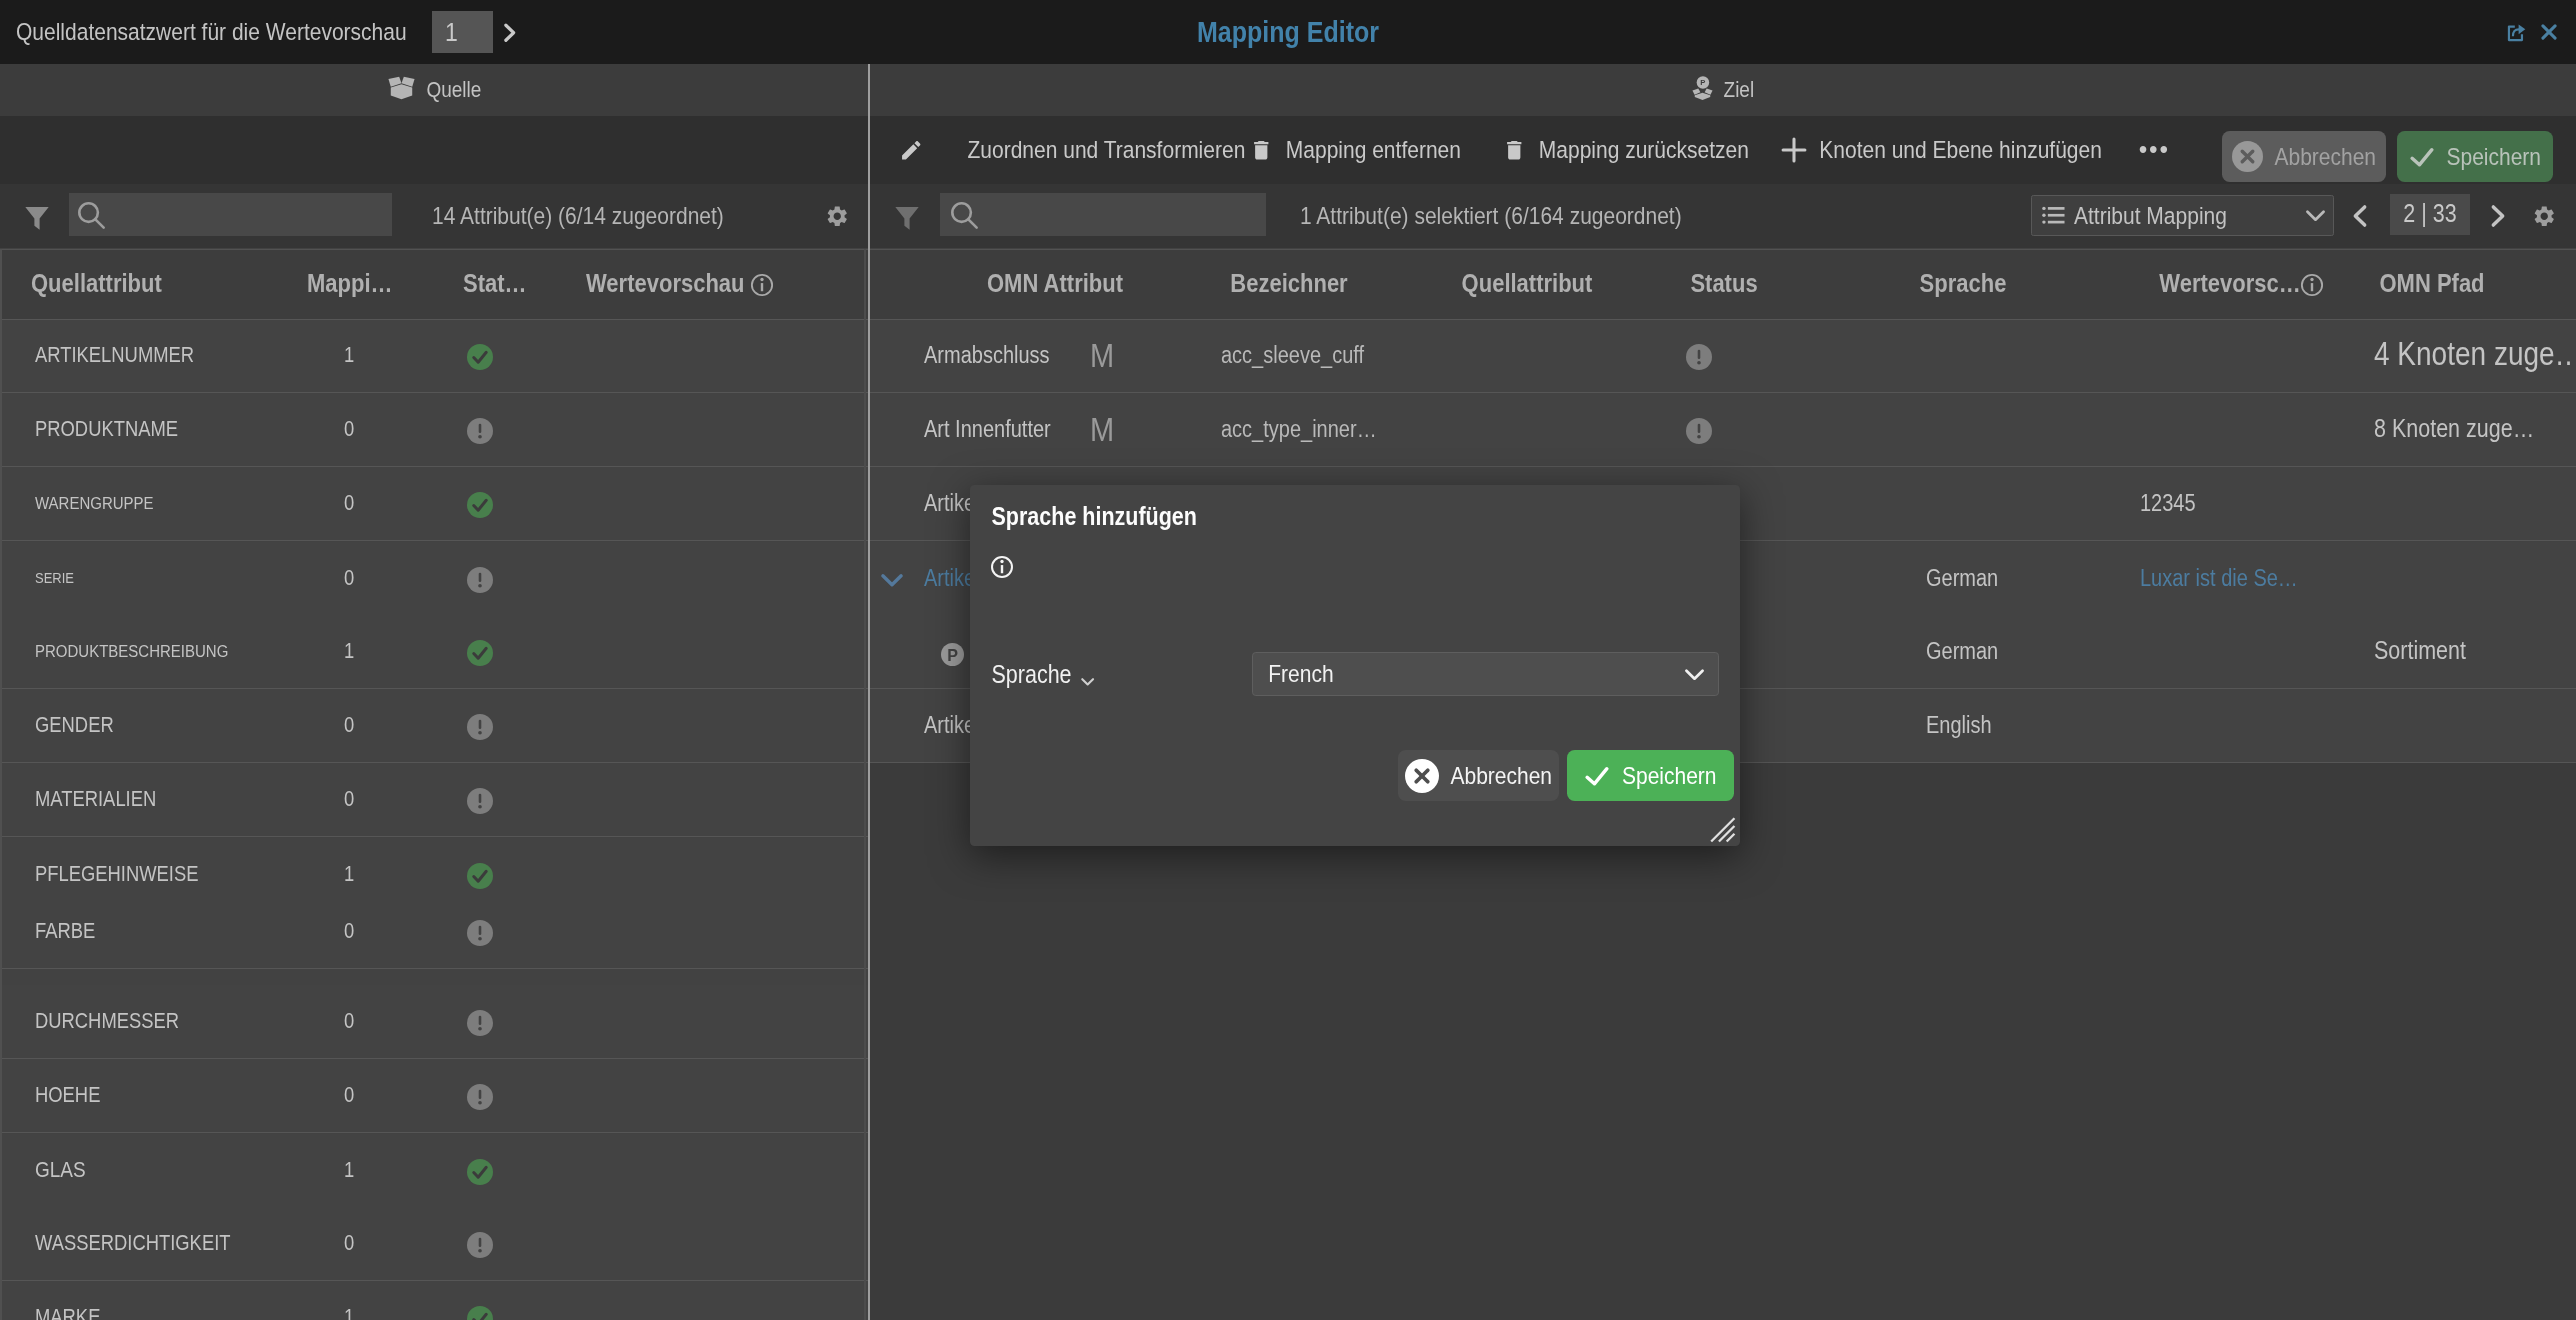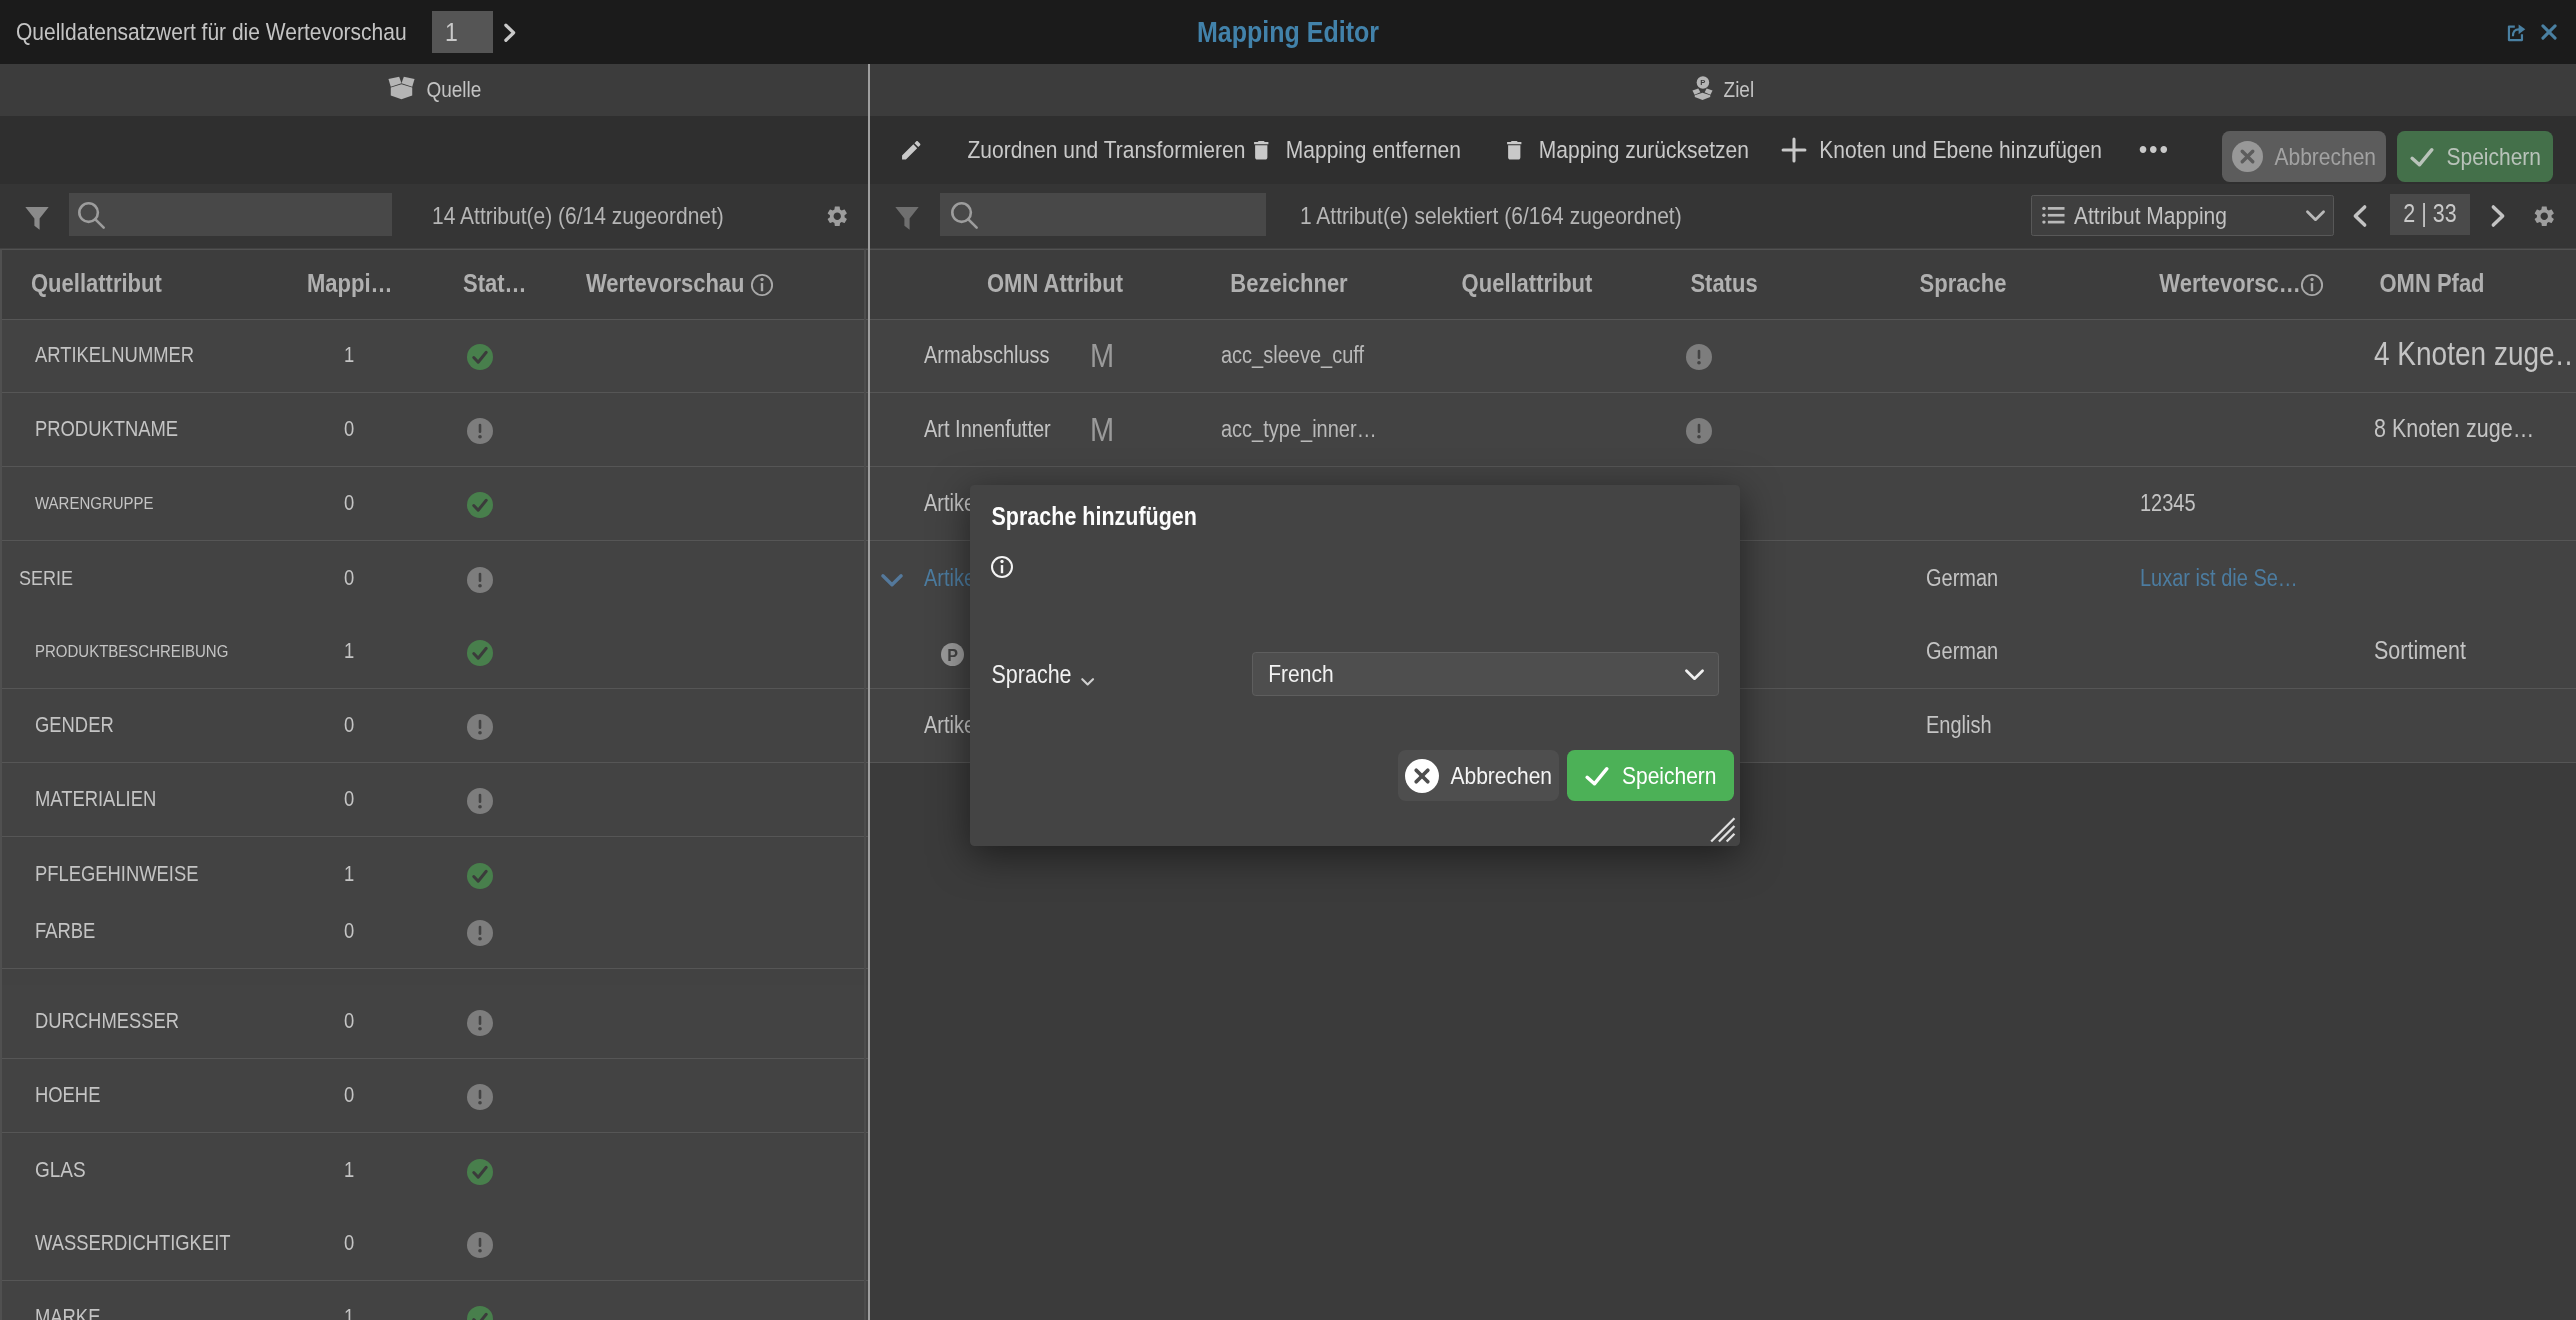--- a/index.html
+++ b/index.html
@@ -60,21 +60,21 @@
 </div>
 <div class="row" style="left:0;top:467px;width:868px;">
   <div class="cell" style="left:35px;font-size:15px;"><span class="t">WARENGRUPPE</span></div>
   <div class="cell" style="left:307px;width:84px;text-align:center;font-size:18.4px;"><span class="t">0</span></div>
   <div style="position:absolute;left:467px;top:25px;"><svg style="" width="26" height="26" viewBox="0 0 34 34">
           <circle cx="17.0" cy="17.0" r="17.0" fill="#487f4c"></circle>
           <polyline points="8.84,17.68 14.62,23.799999999999997 25.16,10.88" fill="none" stroke="#3b3b3b" stroke-width="3.91" stroke-linecap="round" stroke-linejoin="round"></polyline>
         </svg></div>
 </div>
 <div class="row" style="left:0;top:542px;width:868px;">
-  <div class="cell" style="left:19px;font-size:18px;"><span class="t">SERIE</span></div>
+  <div class="cell" style="left:35px;font-size:13px;"><span class="t">SERIE</span></div>
   <div class="cell" style="left:307px;width:84px;text-align:center;font-size:18.4px;"><span class="t">0</span></div>
   <div style="position:absolute;left:467px;top:25px;"><svg style="" width="26" height="26" viewBox="0 0 34 34">
           <circle cx="17.0" cy="17.0" r="17.0" fill="#7d7d7d"></circle>
           <rect x="15.3" y="7.48" width="3.4000000000000004" height="12.24" rx="1.7000000000000002" fill="#434343"></rect>
           <circle cx="17.0" cy="24.48" r="2.3800000000000003" fill="#434343"></circle>
         </svg></div>
 </div>
 <div class="row" style="left:0;top:615px;width:868px;">
   <div class="cell" style="left:35px;font-size:15px;"><span class="t">PRODUKTBESCHREIBUNG</span></div>
   <div class="cell" style="left:307px;width:84px;text-align:center;font-size:18.4px;"><span class="t">1</span></div>

